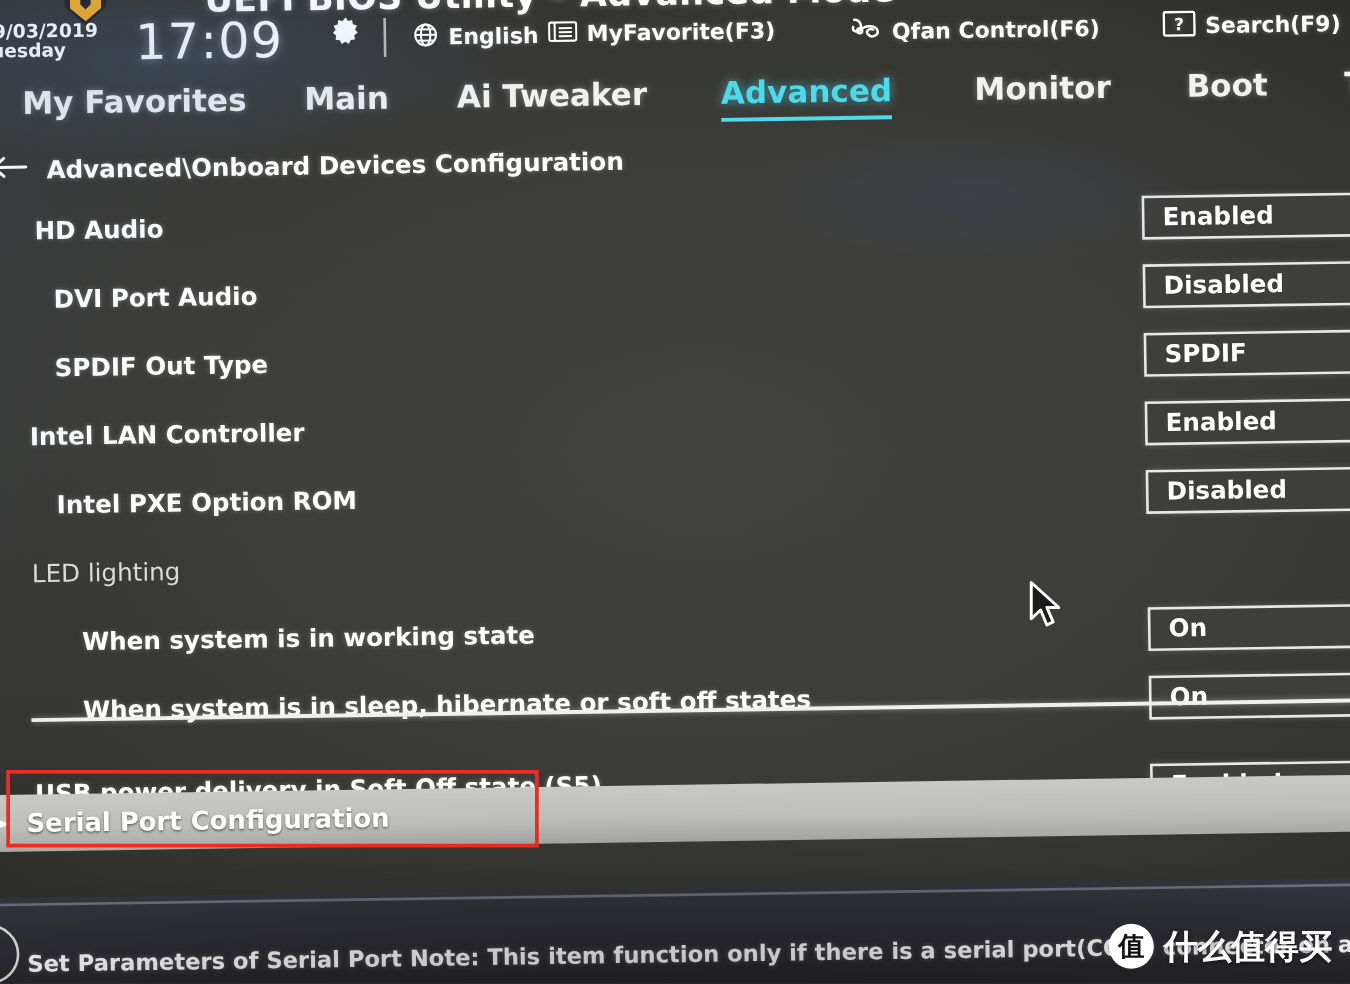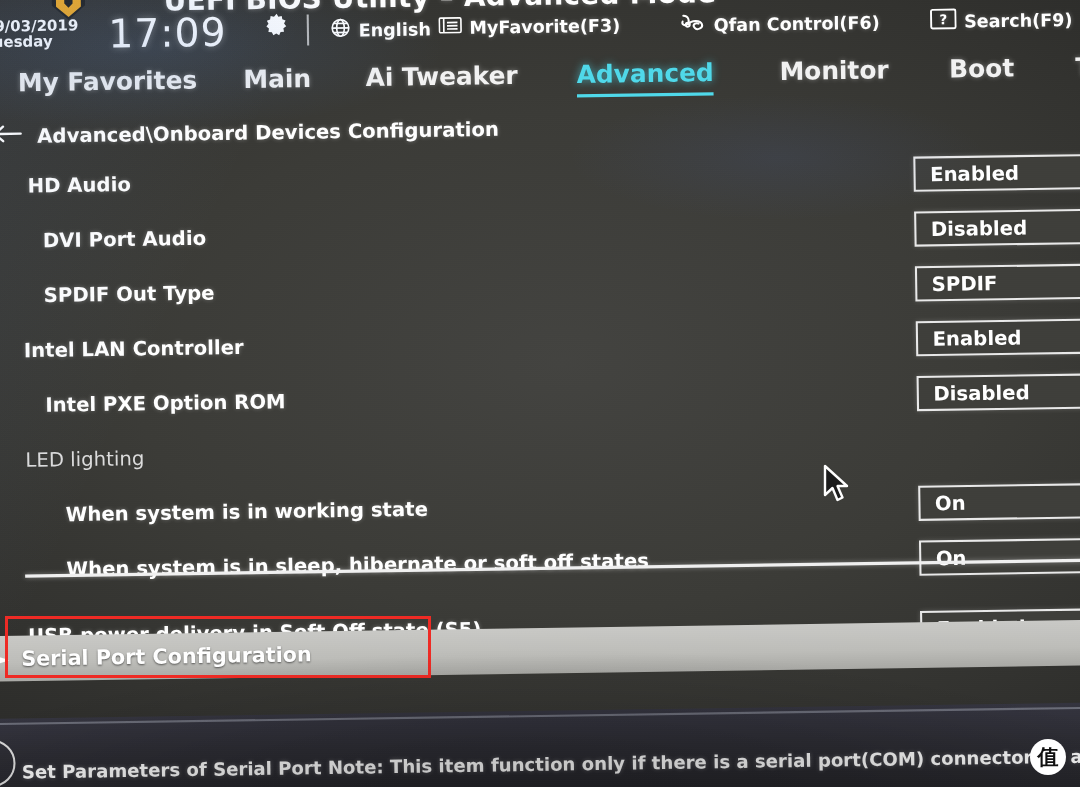--- a/index.html
+++ b/index.html
@@ -353,14 +353,15 @@
    <svg width="30" height="42" viewBox="0 0 30 42">
      <path d="M3 2 L3 31 L10.5 24 L15.5 36 L20.5 33.5 L15.5 22 L25 22 Z" fill="#1b1b1b" stroke="#ffffff" stroke-width="2.4" stroke-linejoin="round"></path>
    </svg>
  </div>
 
  <div id="glare"></div>
  <div id="noise"></div>
 
  <div id="watermark">
    <div id="watermark-logo">值</div>
+   <div id="watermark-text">什么值得买</div>
  </div>
 </div>
 
 </body></html>

